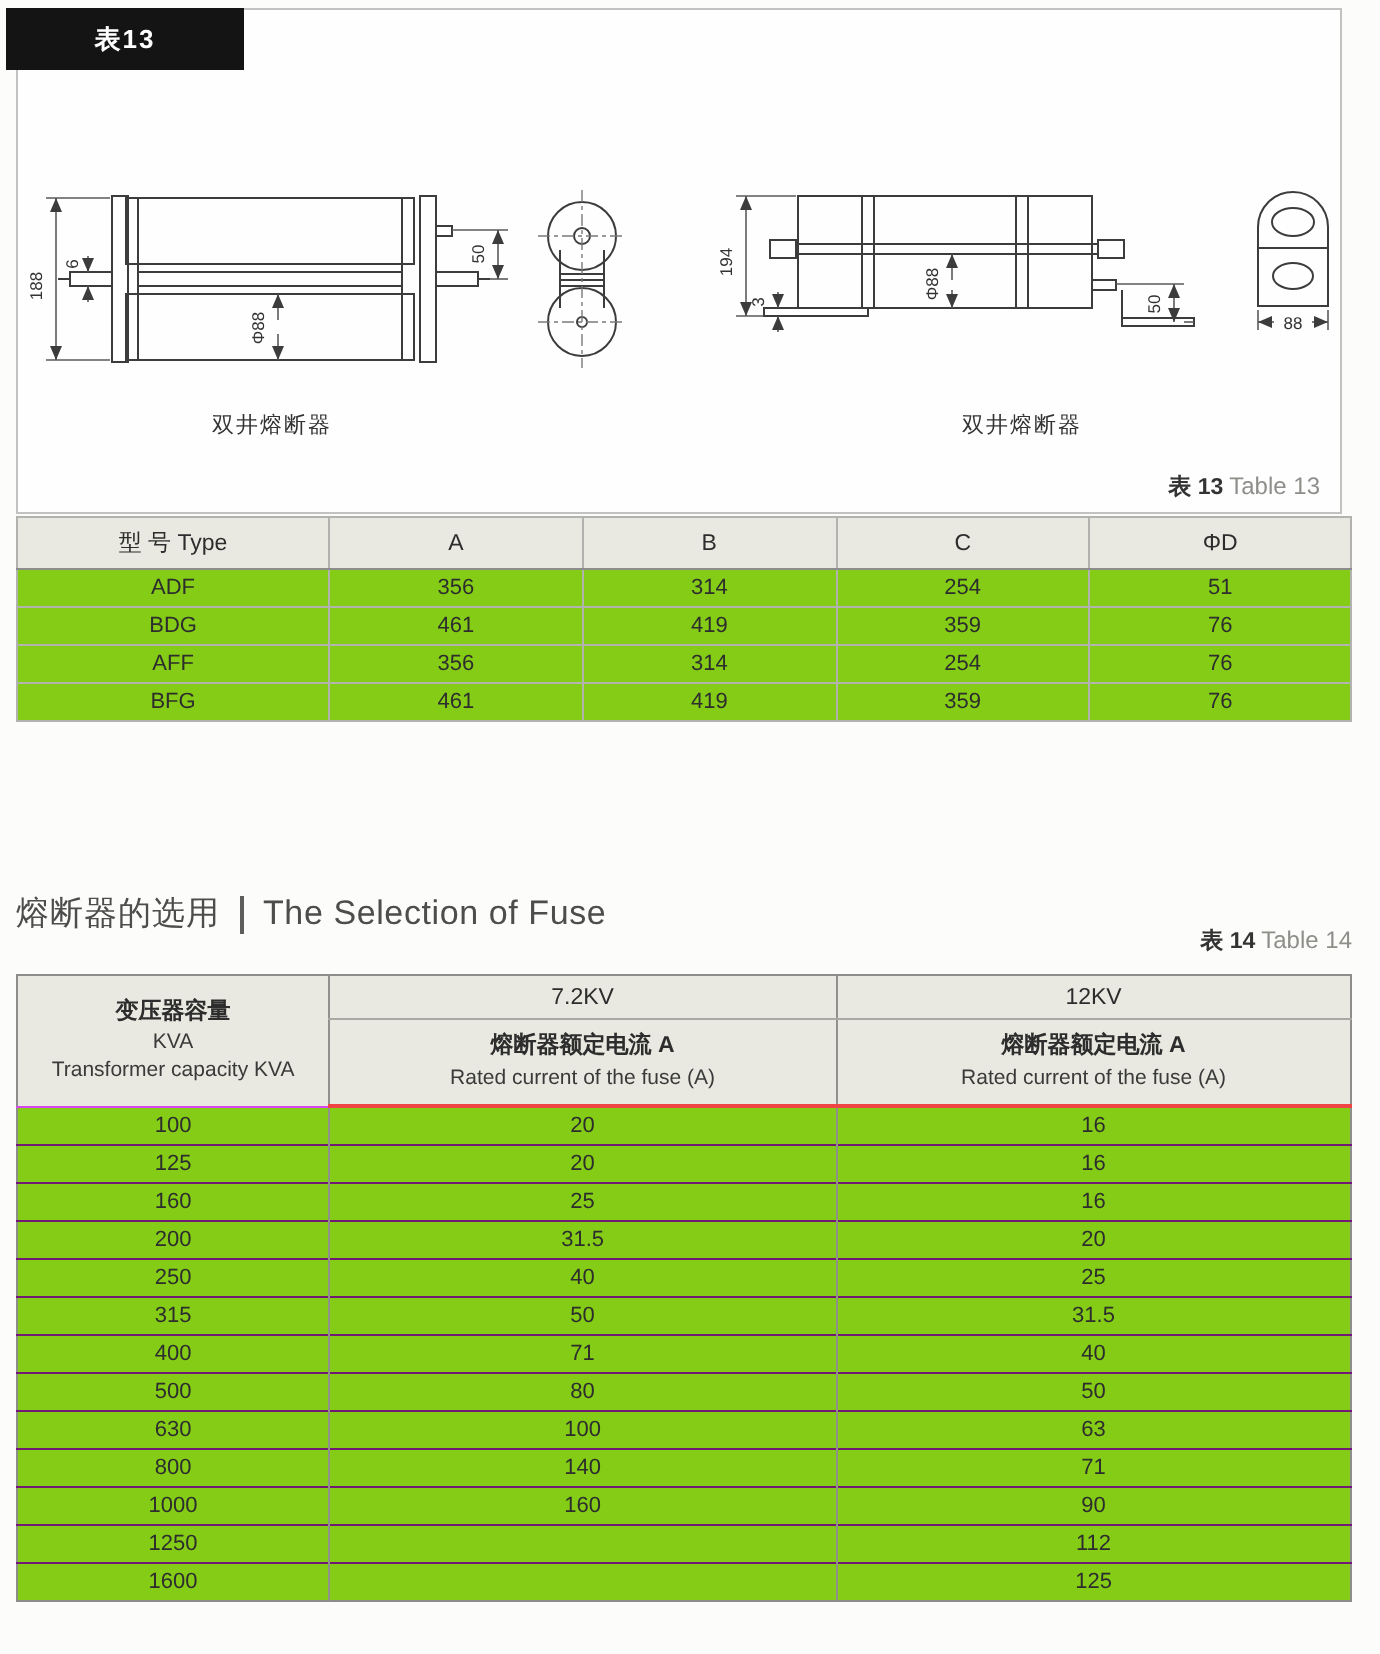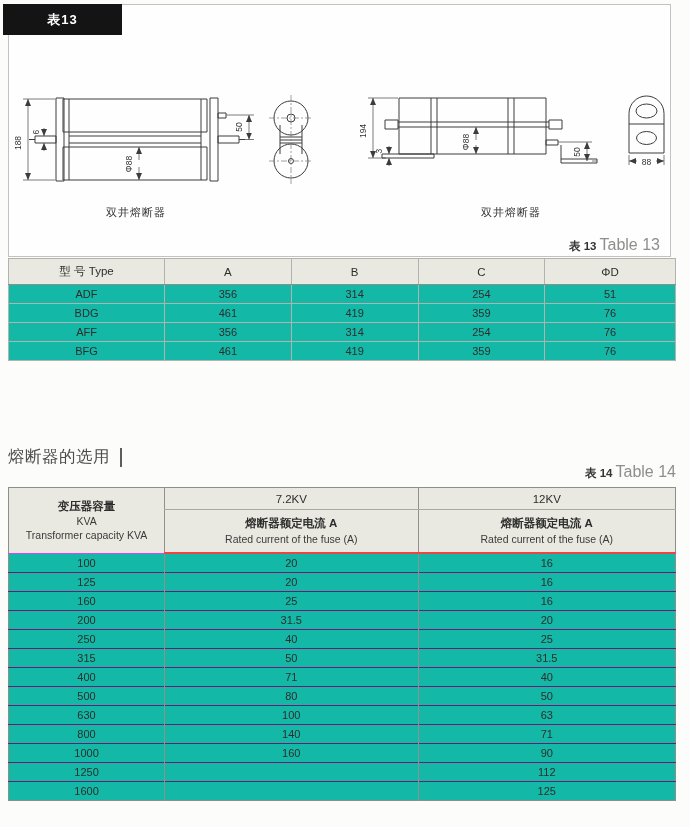--- a/index.html
+++ b/index.html
@@ -23,38 +23,38 @@
   .caption{
     position:absolute;top:200px;width:160px;text-align:center;
     font-size:11px;color:#333;letter-spacing:1px;
   }
   .cap-left{left:47px;}
   .cap-right{left:422px;}
   .tbl-ref{
     position:absolute;font-size:11px;color:#3a3a3a;white-space:nowrap;
   }
   .tbl-ref .zh{font-weight:bold;font-size:11.5px;color:#333;}
-  .tbl-ref .en{font-size:16px;color:#8e8e8a;margin-left:3px;}
+  .tbl-ref .en{font-size:12px;color:#8e8e8a;margin-left:3px;}
   .ref13{right:10px;top:231px;}
   .ref14{right:14px;top:463px;}
   svg{position:absolute;overflow:visible;}
   .dwg line,.dwg path,.dwg rect,.dwg circle,.dwg ellipse{
     stroke:#3c3c3c;stroke-width:1;fill:none;vector-effect:non-scaling-stroke;
   }
   .dwg .thin{stroke:#5a5a5a;stroke-width:0.8;}
   .dwg .cl{stroke:#7a7a7a;stroke-width:0.7;stroke-dasharray:6 2 2 2;}
   .dwg text{
     font-family:"Liberation Sans",sans-serif;font-size:8.5px;fill:#333;
     stroke:none;
   }
   .dwg .ah{fill:#3c3c3c;stroke:none;}
   
   .datatable{
     position:absolute;left:8px;width:668px;border-collapse:collapse;
-    table-layout:fixed;font-size:11px;color:#2d2d2d;background:#14b8a6;
+    table-layout:fixed;font-size:11px;color:#2d2d2d;background:#84cc16;
   }
   .t13{top:258px;border:1px solid #7d7d7b;}
   .t13 th,.t13 td{
     border:1px solid #b2b2ae;text-align:center;padding:0;
   }
   .t13 thead th{
     background:#e9e9e1;height:25px;font-weight:normal;
     border-bottom:1px solid #8d8d89;font-size:11.5px;
   }
   .t13 tbody td{height:18px;}
@@ -251,20 +251,21 @@
       <td>419</td>
       <td>359</td>
       <td>76</td>
     </tr>
   </tbody>
 </table>
 
 <div class="section-title">
   <span class="zh">熔断器的选用</span>
   <span class="divider"></span>
+  <span class="en">The Selection of Fuse</span>
 </div>
 
 <div class="tbl-ref ref14">
   <span class="zh">表 14</span><span class="en">Table 14</span>
 </div>
 
 <table class="datatable t14">
   <colgroup>
     <col style="width:23.4%">
       <col style="width:38%">

